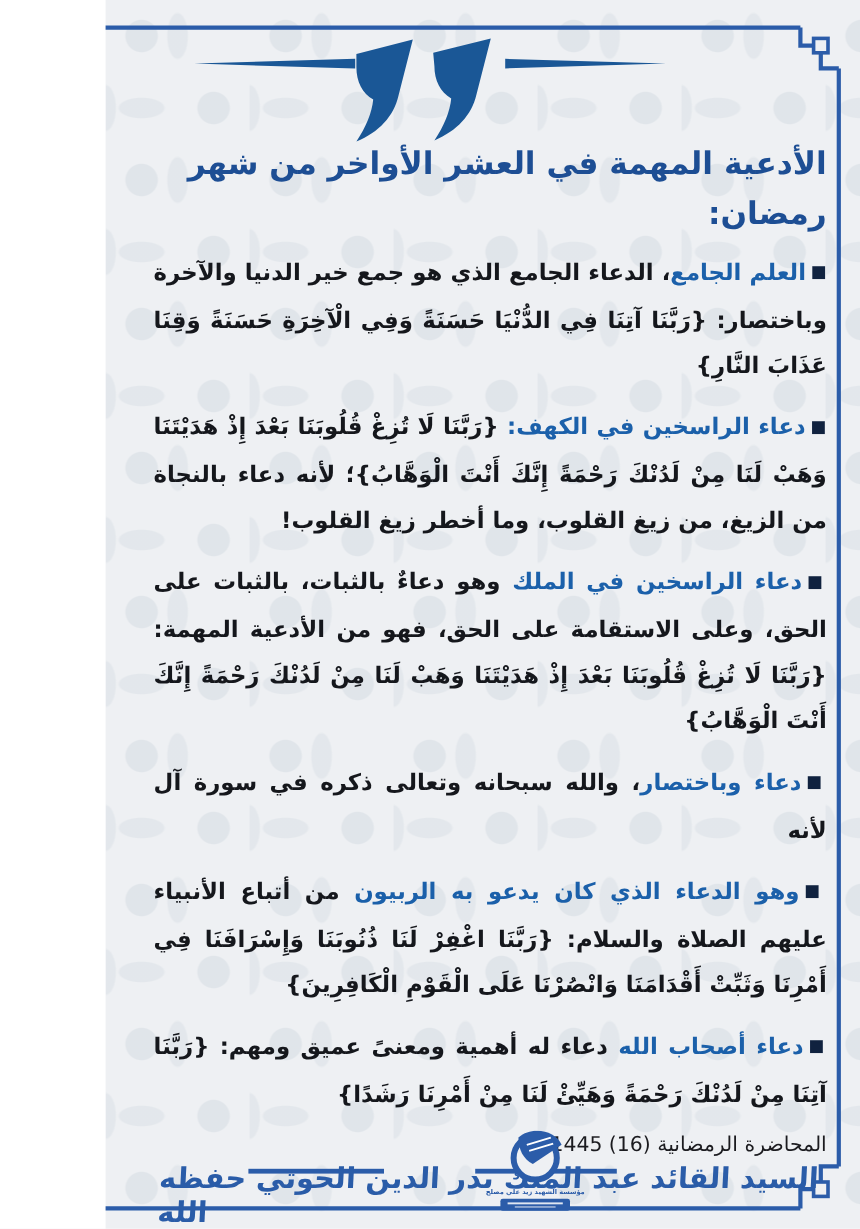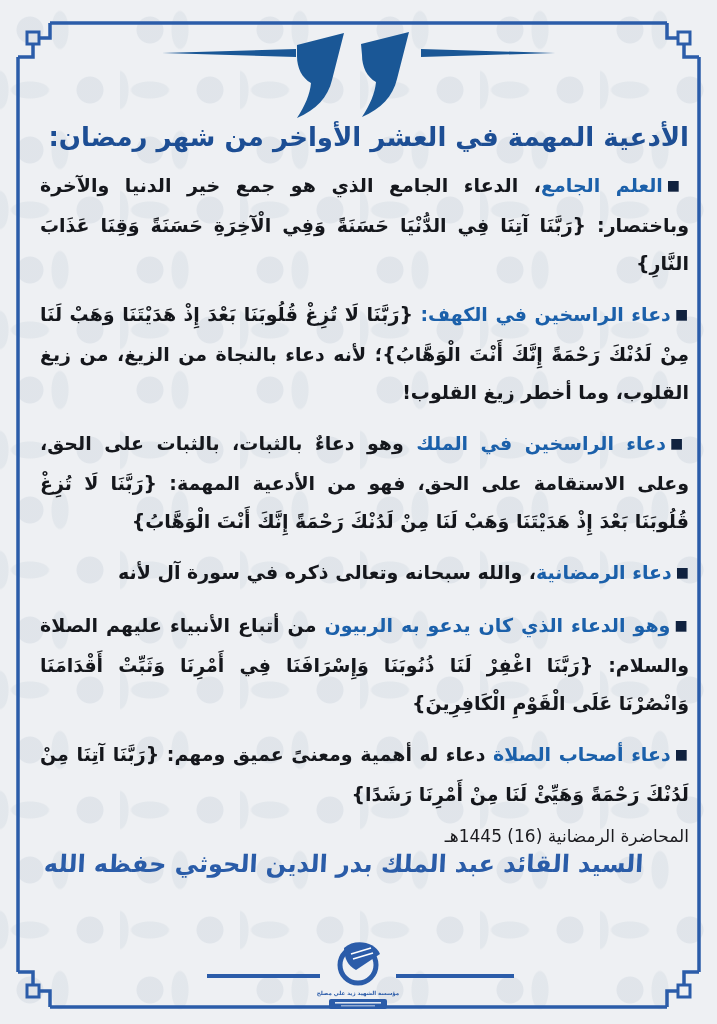--- a/index.html
+++ b/index.html
@@ -1,18 +1,18 @@
 <!DOCTYPE html>
 <html lang="ar" dir="rtl"><head>
 <meta charset="utf-8">
 <style>
   html,body{margin:0;padding:0;}
   .page{
     position:relative;
-    width:717px;height:1024px;
+    width:629px;height:1024px;
     overflow:hidden;
     background-color:#eef0f3;
     background-image:
       radial-gradient(circle 14px at 30px 30px, rgba(151,171,186,.16) 0 13px, rgba(151,171,186,0) 14px),
       radial-gradient(circle 14px at 90px 90px, rgba(151,171,186,.16) 0 13px, rgba(151,171,186,0) 14px),
       radial-gradient(ellipse 9px 20px at 60px 30px, rgba(151,171,186,.13) 0 90%, rgba(151,171,186,0) 100%),
       radial-gradient(ellipse 20px 9px at 30px 90px, rgba(151,171,186,.13) 0 90%, rgba(151,171,186,0) 100%),
       radial-gradient(ellipse 9px 20px at 0px 90px, rgba(151,171,186,.13) 0 90%, rgba(151,171,186,0) 100%);
     background-size:120px 120px;
     font-family:"DejaVu Sans",sans-serif;
@@ -94,25 +94,25 @@
 
   <div class="content">
     <h1 class="title">الأدعية المهمة في العشر الأواخر من شهر رمضان:</h1>
 
     <p class="para"><span class="bullet">■</span><span class="lead">العلم الجامع</span><span>، الدعاء الجامع الذي هو جمع خير الدنيا والآخرة وباختصار: {رَبَّنَا آتِنَا فِي الدُّنْيَا حَسَنَةً وَفِي الْآخِرَةِ حَسَنَةً وَقِنَا عَذَابَ النَّارِ}</span></p>
 
     <p class="para"><span class="bullet">■</span><span class="lead">دعاء الراسخين في الكهف:</span><span> {رَبَّنَا لَا تُزِغْ قُلُوبَنَا بَعْدَ إِذْ هَدَيْتَنَا وَهَبْ لَنَا مِنْ لَدُنْكَ رَحْمَةً إِنَّكَ أَنْتَ الْوَهَّابُ}؛ لأنه دعاء بالنجاة من الزيغ، من زيغ القلوب، وما أخطر زيغ القلوب!</span></p>
 
     <p class="para"><span class="bullet">■</span><span class="lead">دعاء الراسخين في الملك</span><span> وهو دعاءٌ بالثبات، بالثبات على الحق، وعلى الاستقامة على الحق، فهو من الأدعية المهمة: {رَبَّنَا لَا تُزِغْ قُلُوبَنَا بَعْدَ إِذْ هَدَيْتَنَا وَهَبْ لَنَا مِنْ لَدُنْكَ رَحْمَةً إِنَّكَ أَنْتَ الْوَهَّابُ}</span></p>
 
-    <p class="para"><span class="bullet">■</span><span class="lead">دعاء الرمضانية</span><span>، والله سبحانه وتعالى ذكره في سورة آل لأنه</span></p>
+    <p class="para"><span class="bullet">■</span><span class="lead">دعاء وباختصار</span><span>، والله سبحانه وتعالى ذكره في سورة آل لأنه</span></p>
 
     <p class="para"><span class="bullet">■</span><span class="lead">وهو الدعاء الذي كان يدعو به الربيون</span><span> من أتباع الأنبياء عليهم الصلاة والسلام: {رَبَّنَا اغْفِرْ لَنَا ذُنُوبَنَا وَإِسْرَافَنَا فِي أَمْرِنَا وَثَبِّتْ أَقْدَامَنَا وَانْصُرْنَا عَلَى الْقَوْمِ الْكَافِرِينَ}</span></p>
 
-    <p class="para"><span class="bullet">■</span><span class="lead">دعاء أصحاب الصلاة</span><span> دعاء له أهمية ومعنىً عميق ومهم: {رَبَّنَا آتِنَا مِنْ لَدُنْكَ رَحْمَةً وَهَيِّئْ لَنَا مِنْ أَمْرِنَا رَشَدًا}</span></p>
+    <p class="para"><span class="bullet">■</span><span class="lead">دعاء أصحاب الله</span><span> دعاء له أهمية ومعنىً عميق ومهم: {رَبَّنَا آتِنَا مِنْ لَدُنْكَ رَحْمَةً وَهَيِّئْ لَنَا مِنْ أَمْرِنَا رَشَدًا}</span></p>
 
     <div class="lecture-ref">المحاضرة الرمضانية (16) 1445هـ</div>
     <div class="signature">السيد القائد عبد الملك بدر الدين الحوثي حفظه الله</div>
   </div>
 
   <svg class="logo" width="110" height="78" viewBox="0 0 110 78">
     <circle cx="55" cy="23" r="18" fill="#eef0f3" stroke="#2b5ca9" stroke-width="5"></circle>
     <path d="M41 6 C52 -4 72 0 77 12 L53 28 C45 24 41 16 41 6 Z" fill="#2b5ca9"></path>
     <path d="M48 12 L68 6 M50 17 L70 11" stroke="#ffffff" stroke-width="1.6" fill="none"></path>
     <text x="55" y="53" text-anchor="middle" font-size="5.5" font-weight="700" fill="#2b5ca9" font-family="DejaVu Sans, sans-serif">مؤسسة الشهيد زيد علي مصلح</text>

